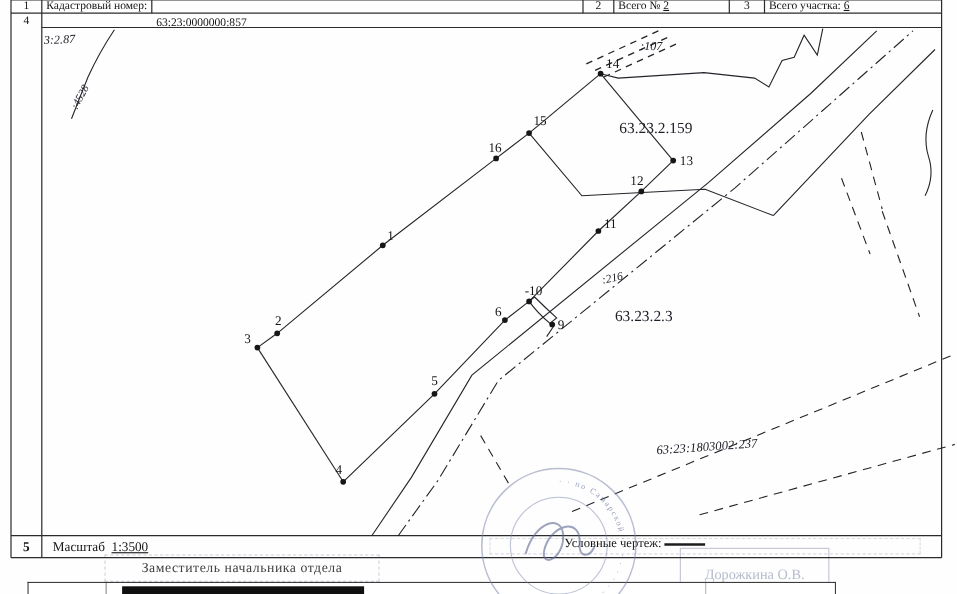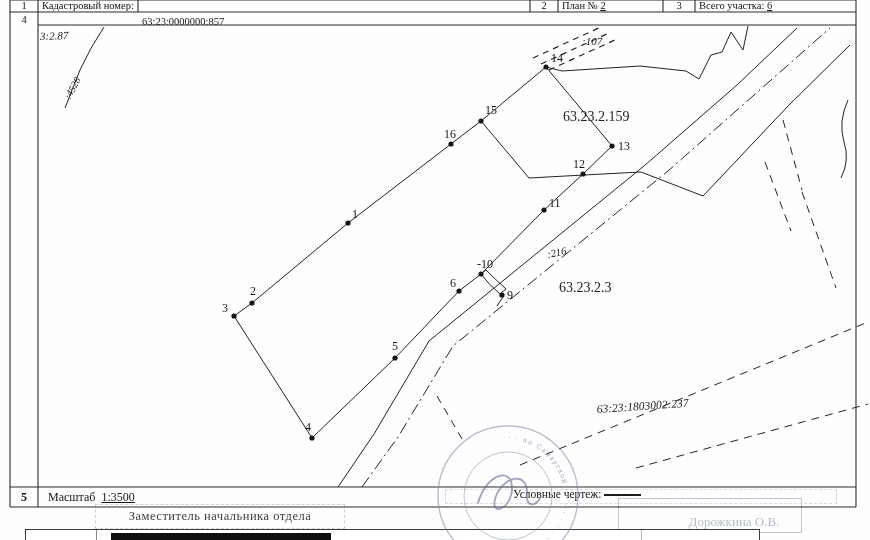--- a/index.html
+++ b/index.html
@@ -8,41 +8,41 @@
   .t{position:absolute;font-size:10.5px;white-space:nowrap;line-height:12px;color:#141414;}
   .ctr{text-align:center;}
   .u{text-decoration:underline;}
   .row4t{top:12.5px;line-height:13px;}
   .row5t{font-size:12px;line-height:18px;}
   .ghost-box1{position:absolute;left:95px;top:504px;width:248px;height:23px;
         border:1px dashed #ccd0db;color:#404040;font-size:12.5px;text-align:center;
         line-height:23px;letter-spacing:.5px;filter:blur(.4px);}
   .ghost-box2{position:absolute;left:618px;top:498px;width:134px;height:33px;
         border:1px solid #c2c6d2;color:#b6bccd;font-size:13px;text-align:center;
-        line-height:46px;filter:blur(.3px);padding-left:48px;}
+        line-height:46px;filter:blur(.3px);}
   .ghost-rect{position:absolute;left:445px;top:489px;width:390px;height:13px;
         border:1px dashed #dcdce4;}
   .cutoff{position:absolute;left:25px;top:529px;width:733px;height:11px;
         border:1.6px solid #3c3c3c;border-bottom:none;background:#fff;}
   .cutoff .vline{position:absolute;left:70px;top:0;width:1px;height:100%;background:#8a8a8a;}
   .cutoff .vline2{position:absolute;left:615px;top:0;width:1px;height:100%;background:#b5b5bd;}
   .cutoff .bar{position:absolute;left:85px;top:3px;width:220px;height:8px;background:#101010;}
   svg.overlay{position:absolute;left:0;top:0;pointer-events:none;}
   svg text{font-family:"Liberation Serif","DejaVu Serif",serif;}
 </style>
 </head>
 <body>
 
 <div class="page">
 
   <div class="t ctr" style="left:10px;top:0;width:28px">1</div>
   <div class="t" style="left:42px;top:0">Кадастровый номер:</div>
   <div class="t" style="left:142px;top:16px">63:23:0000000:857</div>
   <div class="t ctr" style="left:530px;top:0;width:28px">2</div>
-  <div class="t" style="left:562px;top:0"><span>План № </span><span class="u">2</span></div>
+  <div class="t" style="left:562px;top:0"><span>Всего № </span><span class="u">2</span></div>
   <div class="t ctr" style="left:663px;top:0;width:32px">3</div>
   <div class="t" style="left:699px;top:0"><span>Всего участка: </span><span class="u">6</span></div>
 
   <div class="t ctr row4t" style="left:10px;width:28px">4</div>
 
   <div class="t ctr row5t" style="left:10px;top:488px;width:28px;font-weight:600">5</div>
   <div class="t row5t" style="left:48px;top:488px"><span>Масштаб </span>&nbsp;<span class="u">1:3500</span></div>
   <div class="t" style="left:513px;top:488px;font-size:11.5px">Условные чертеж:</div>
   <div class="ghost-rect"></div>
 

